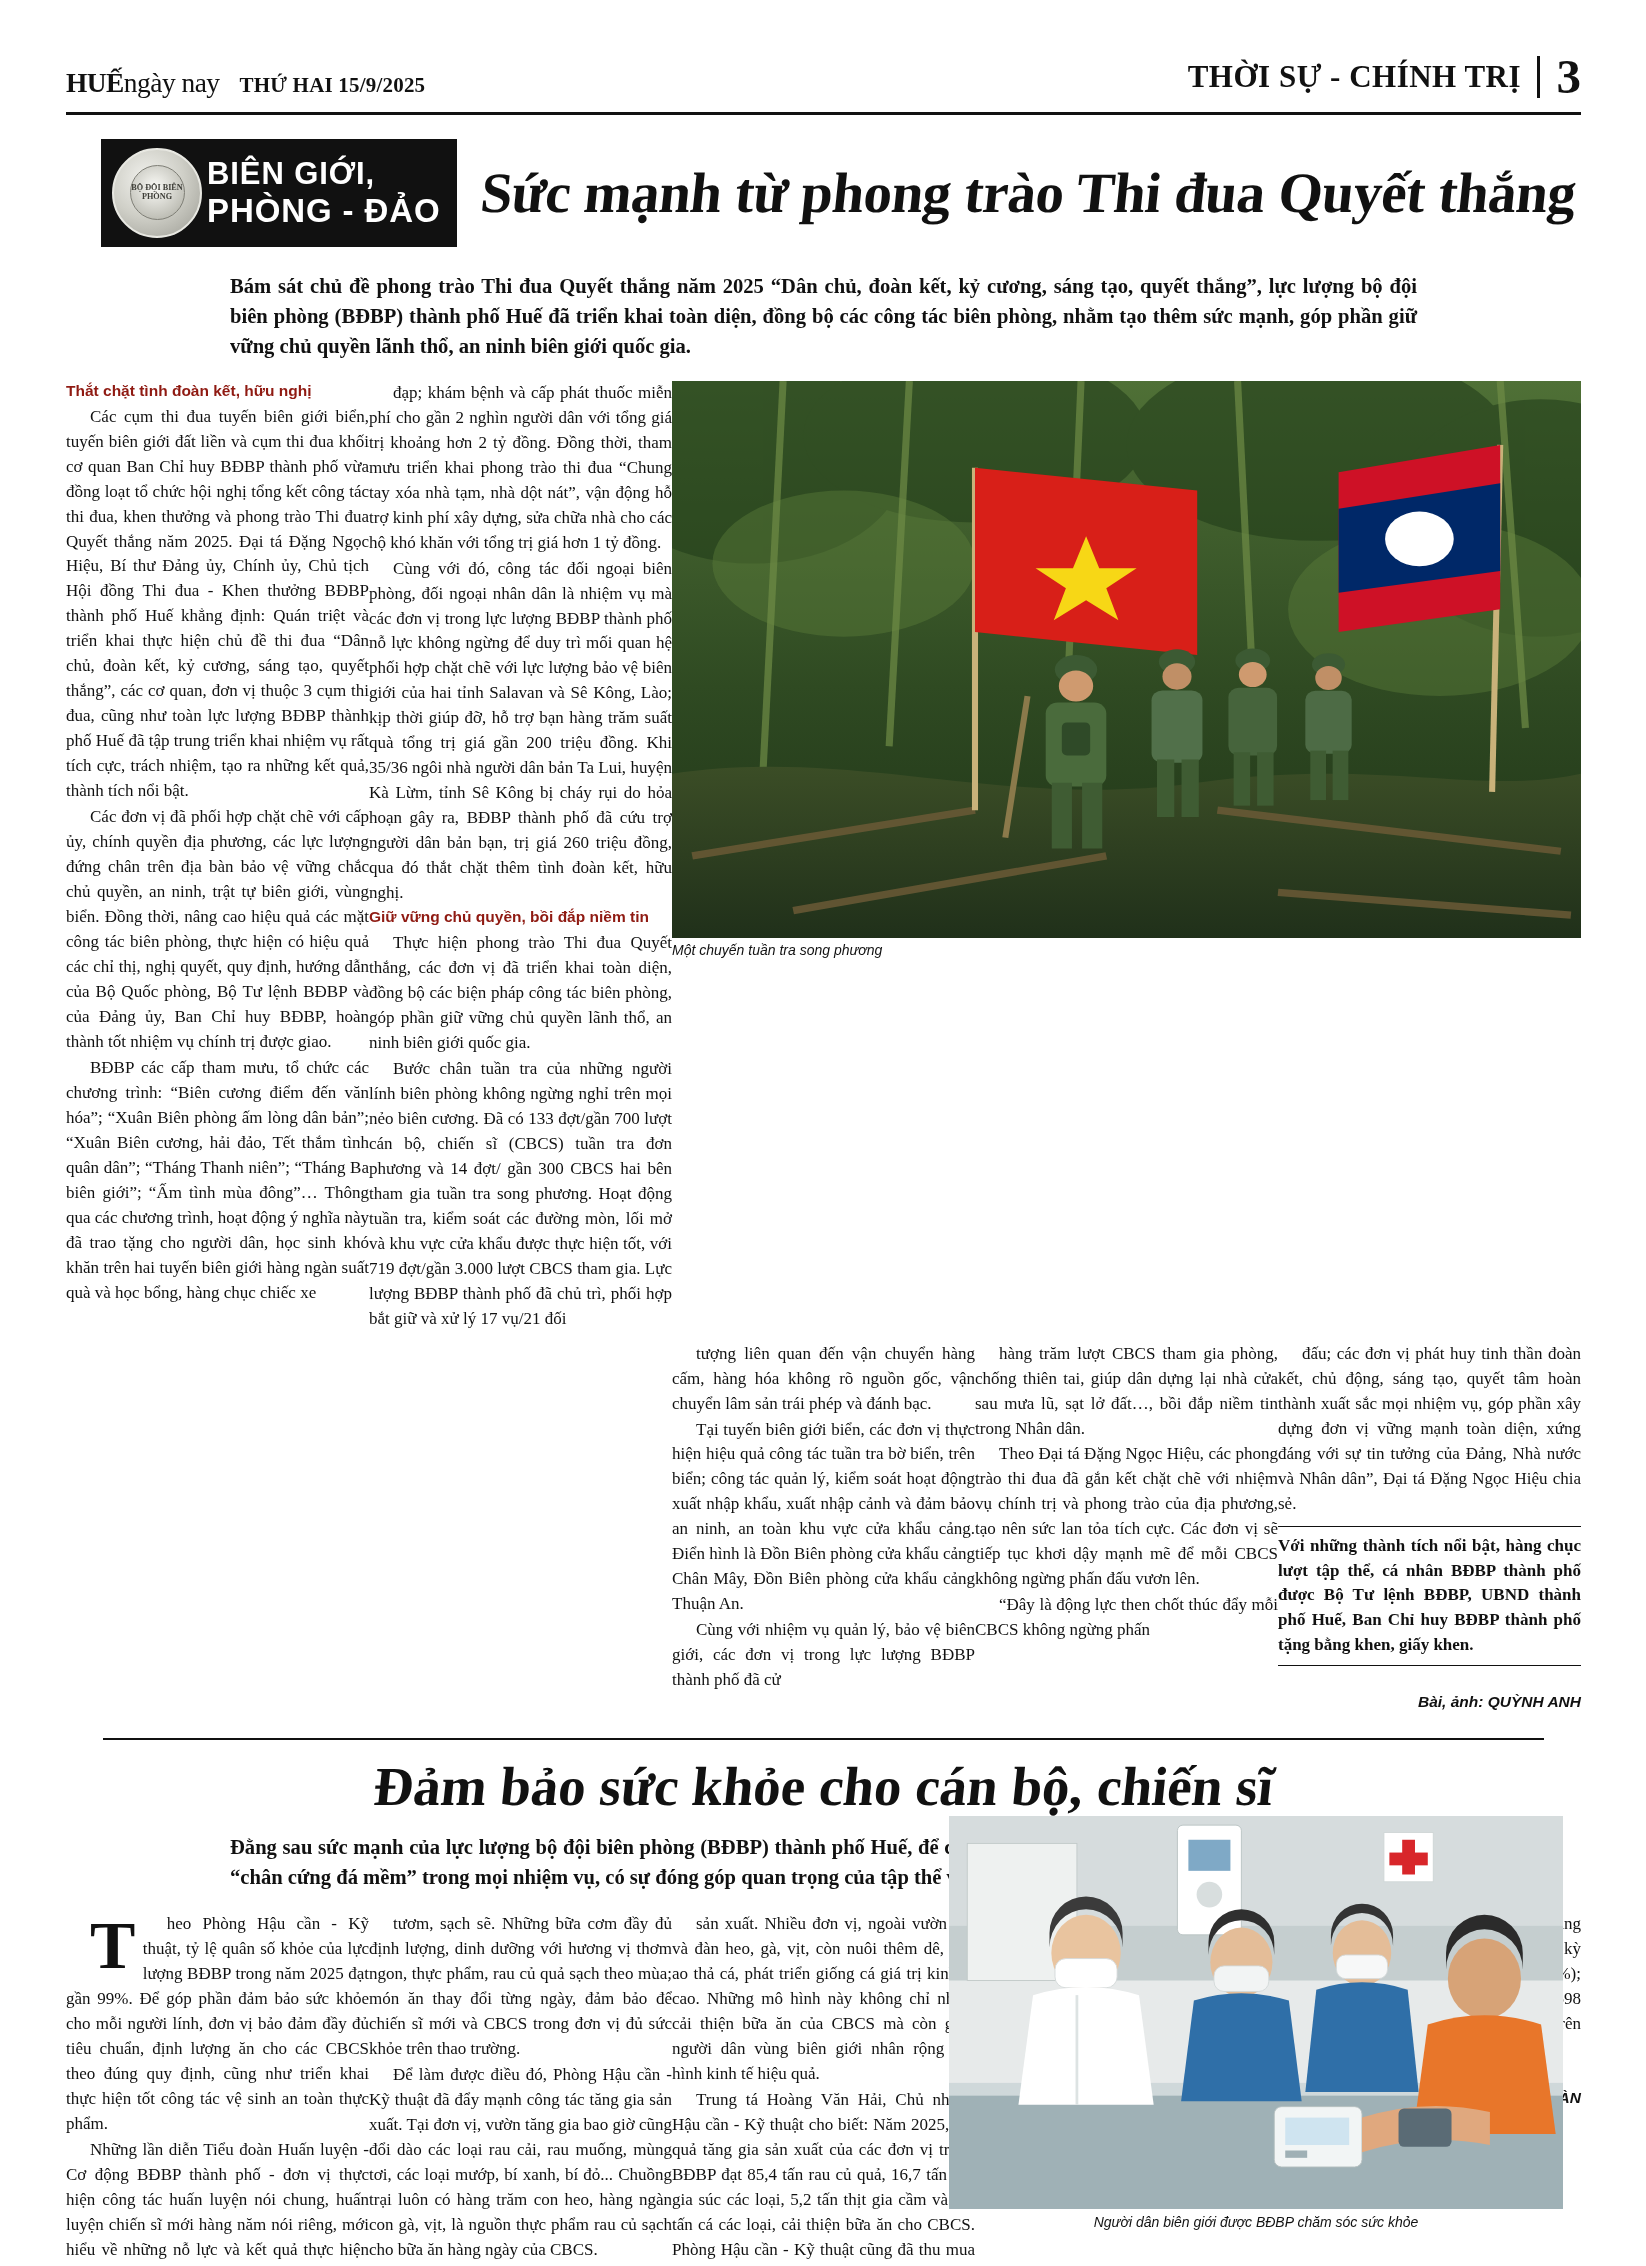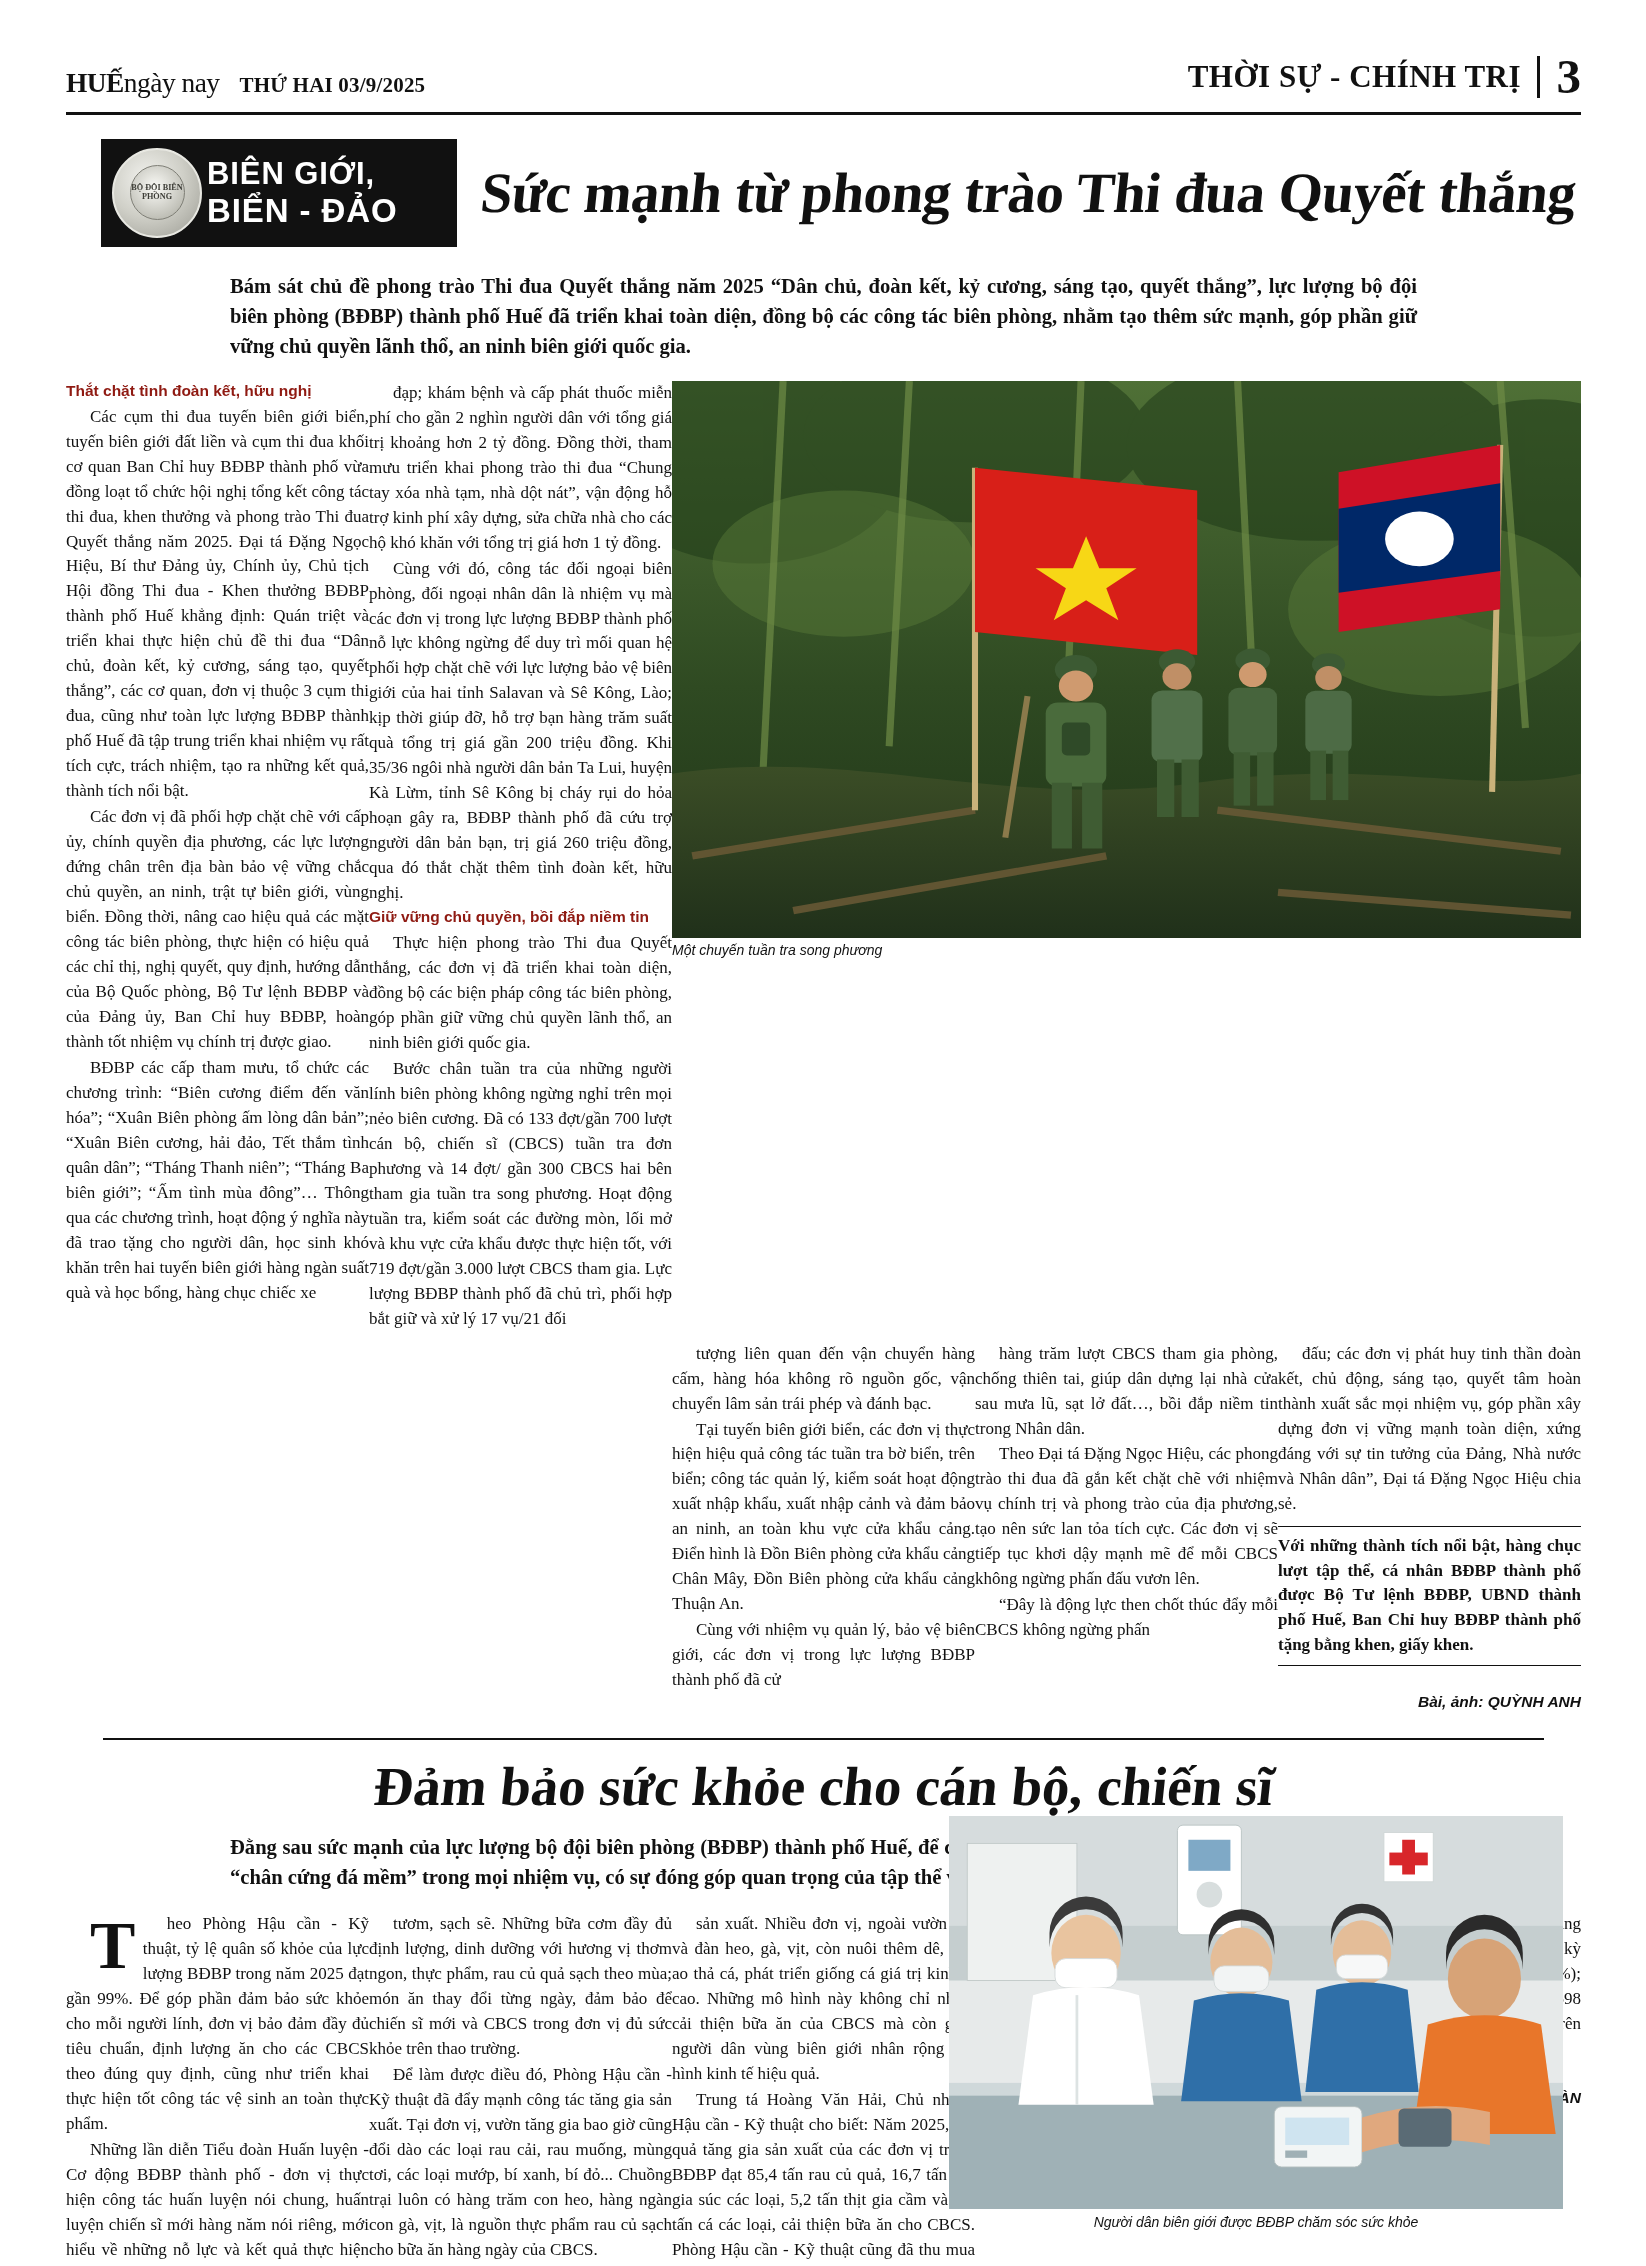--- a/index.html
+++ b/index.html
@@ -212,40 +212,40 @@
 </head>
 <body>
 
 <div class="page">
 
   <div class="masthead">
     <div class="masthead-left">
       <div class="paper-name">
         <span>HUẾ</span><span class="thin">ngày nay</span>
       </div>
-      <div class="issue-date">THỨ HAI 03/9/2025</div>
+      <div class="issue-date">THỨ HAI 15/9/2025</div>
     </div>
     <div class="masthead-right">
       <div class="section-title">THỜI SỰ - CHÍNH TRỊ</div>
       <div class="vrule"></div>
       <div class="page-num">3</div>
     </div>
   </div>
   <div class="rule-thick"></div>
 
   <div class="art1">
 
     <div class="headline-row">
       <div class="border-badge">
         <div class="badge-seal">
           <div class="seal-txt">BỘ ĐỘI BIÊN PHÒNG</div>
         </div>
         <div class="badge-text">
           <div class="l1">BIÊN GIỚI,</div>
-          <div class="l2">BIỂN - ĐẢO</div>
+          <div class="l2">PHÒNG - ĐẢO</div>
         </div>
       </div>
       <div class="headline-1">Sức mạnh từ phong trào Thi đua Quyết thắng</div>
     </div>
 
     <div class="sapo">Bám sát chủ đề phong trào Thi đua Quyết thắng năm 2025 “Dân chủ, đoàn kết, kỷ cương, sáng tạo, quyết thắng”, lực lượng bộ đội biên phòng (BĐBP) thành phố Huế đã triển khai toàn diện, đồng bộ các công tác biên phòng, nhằm tạo thêm sức mạnh, góp phần giữ vững chủ quyền lãnh thổ, an ninh biên giới quốc gia.</div>
 
     <div class="cols5">
 
       <div class="col">

